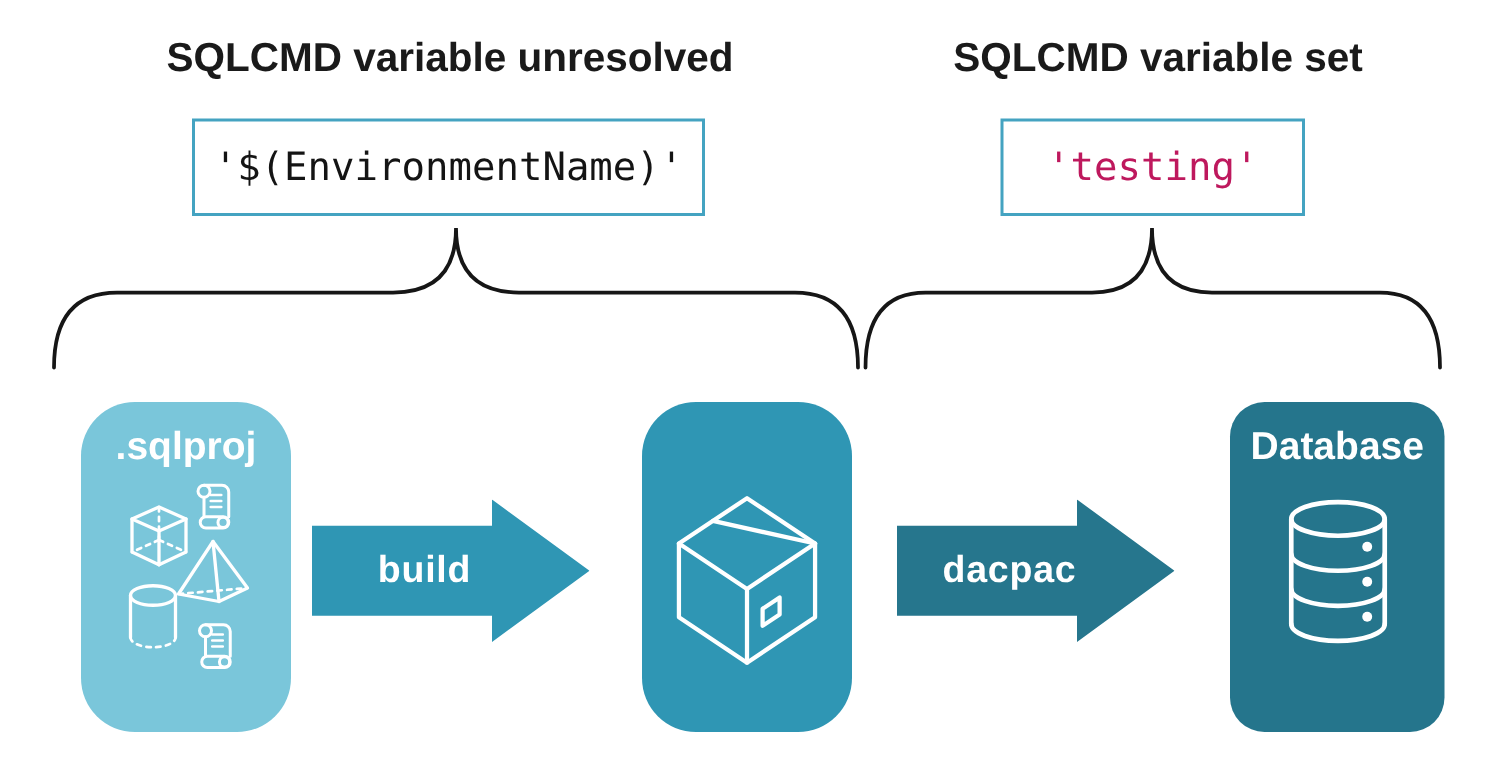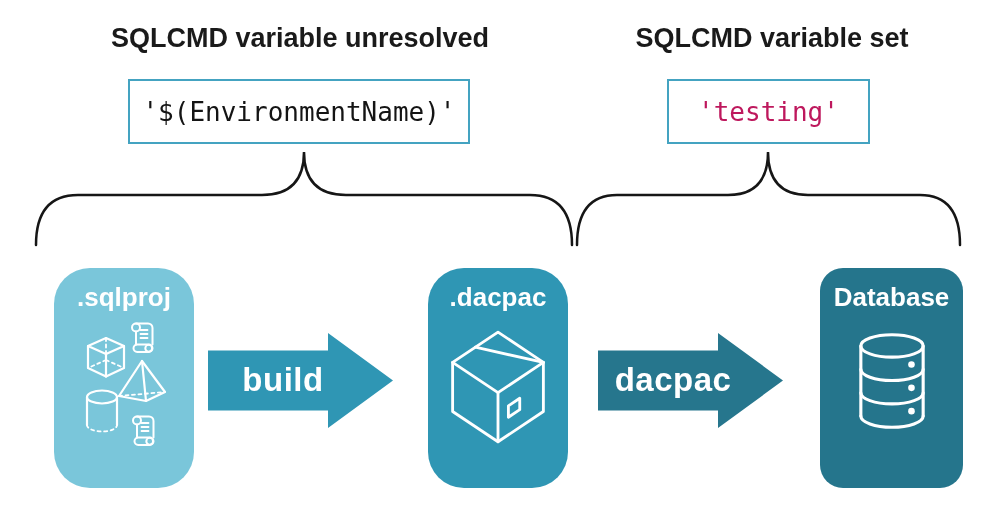--- a/index.html
+++ b/index.html
@@ -38,21 +38,21 @@
   .node-icon{position:absolute;}
   .ol{fill:none;stroke:#ffffff;stroke-linecap:round;stroke-linejoin:round;}
   .dot{fill:#ffffff;stroke:none;}
   .dash{stroke-dasharray:3 3.5;}
   .arrow-svg{position:absolute;top:333px;width:185px;height:95px;}
   #arrow-build{left:208px;}
   #arrow-deploy{left:598px;}
   .arrow-label{
     position:absolute;top:350px;height:60px;width:150px;
     display:flex;align-items:center;justify-content:center;
-    font-size:33px;font-weight:700;color:#ffffff;letter-spacing:.5px;
+    font-size:25px;font-weight:700;color:#ffffff;letter-spacing:.5px;
   }
   #arrow-build-label{left:208px;}
   #arrow-deploy-label{left:598px;}
 </style>
 </head>
 <body>
 
 <div id="canvas">
 
   <div id="heading-left" class="heading" style="color: rgb(26, 26, 26);">SQLCMD variable unresolved</div>
@@ -112,21 +112,20 @@
       <path class="ol" stroke-width="1.8" d="M11.5 10h7M11.5 14h7M11.5 18h7"></path>
     </svg>
   </div>
 
   <svg id="arrow-build" class="arrow-svg" viewBox="0 0 185 95">
     <polygon points="0,17.5 120,17.5 120,0 185,47.5 120,95 120,77.5 0,77.5" fill="#2f96b4"></polygon>
   </svg>
   <div id="arrow-build-label" class="arrow-label">build</div>
 
   <div id="node-dacpac" class="node" style="background-color: rgb(47, 150, 180);">
-    <div class="node-label">.dacpac</div>
 
     <svg class="node-icon" style="left:18px;top:56px;" width="104" height="124" viewBox="0 0 110 130">
       <path class="ol" stroke-width="3" d="M55 8 L103 40 L55 72 L7 40 Z"></path>
       <path class="ol" stroke-width="3" d="M31 24 L103 40"></path>
       <path class="ol" stroke-width="3" d="M7 40 V92 L55 124 L103 92 V40"></path>
       <path class="ol" stroke-width="3" d="M55 72 V124"></path>
       <path class="ol" stroke-width="3" d="M66 86 L78 78 L78 90 L66 98 Z"></path>
     </svg>
   </div>
 

